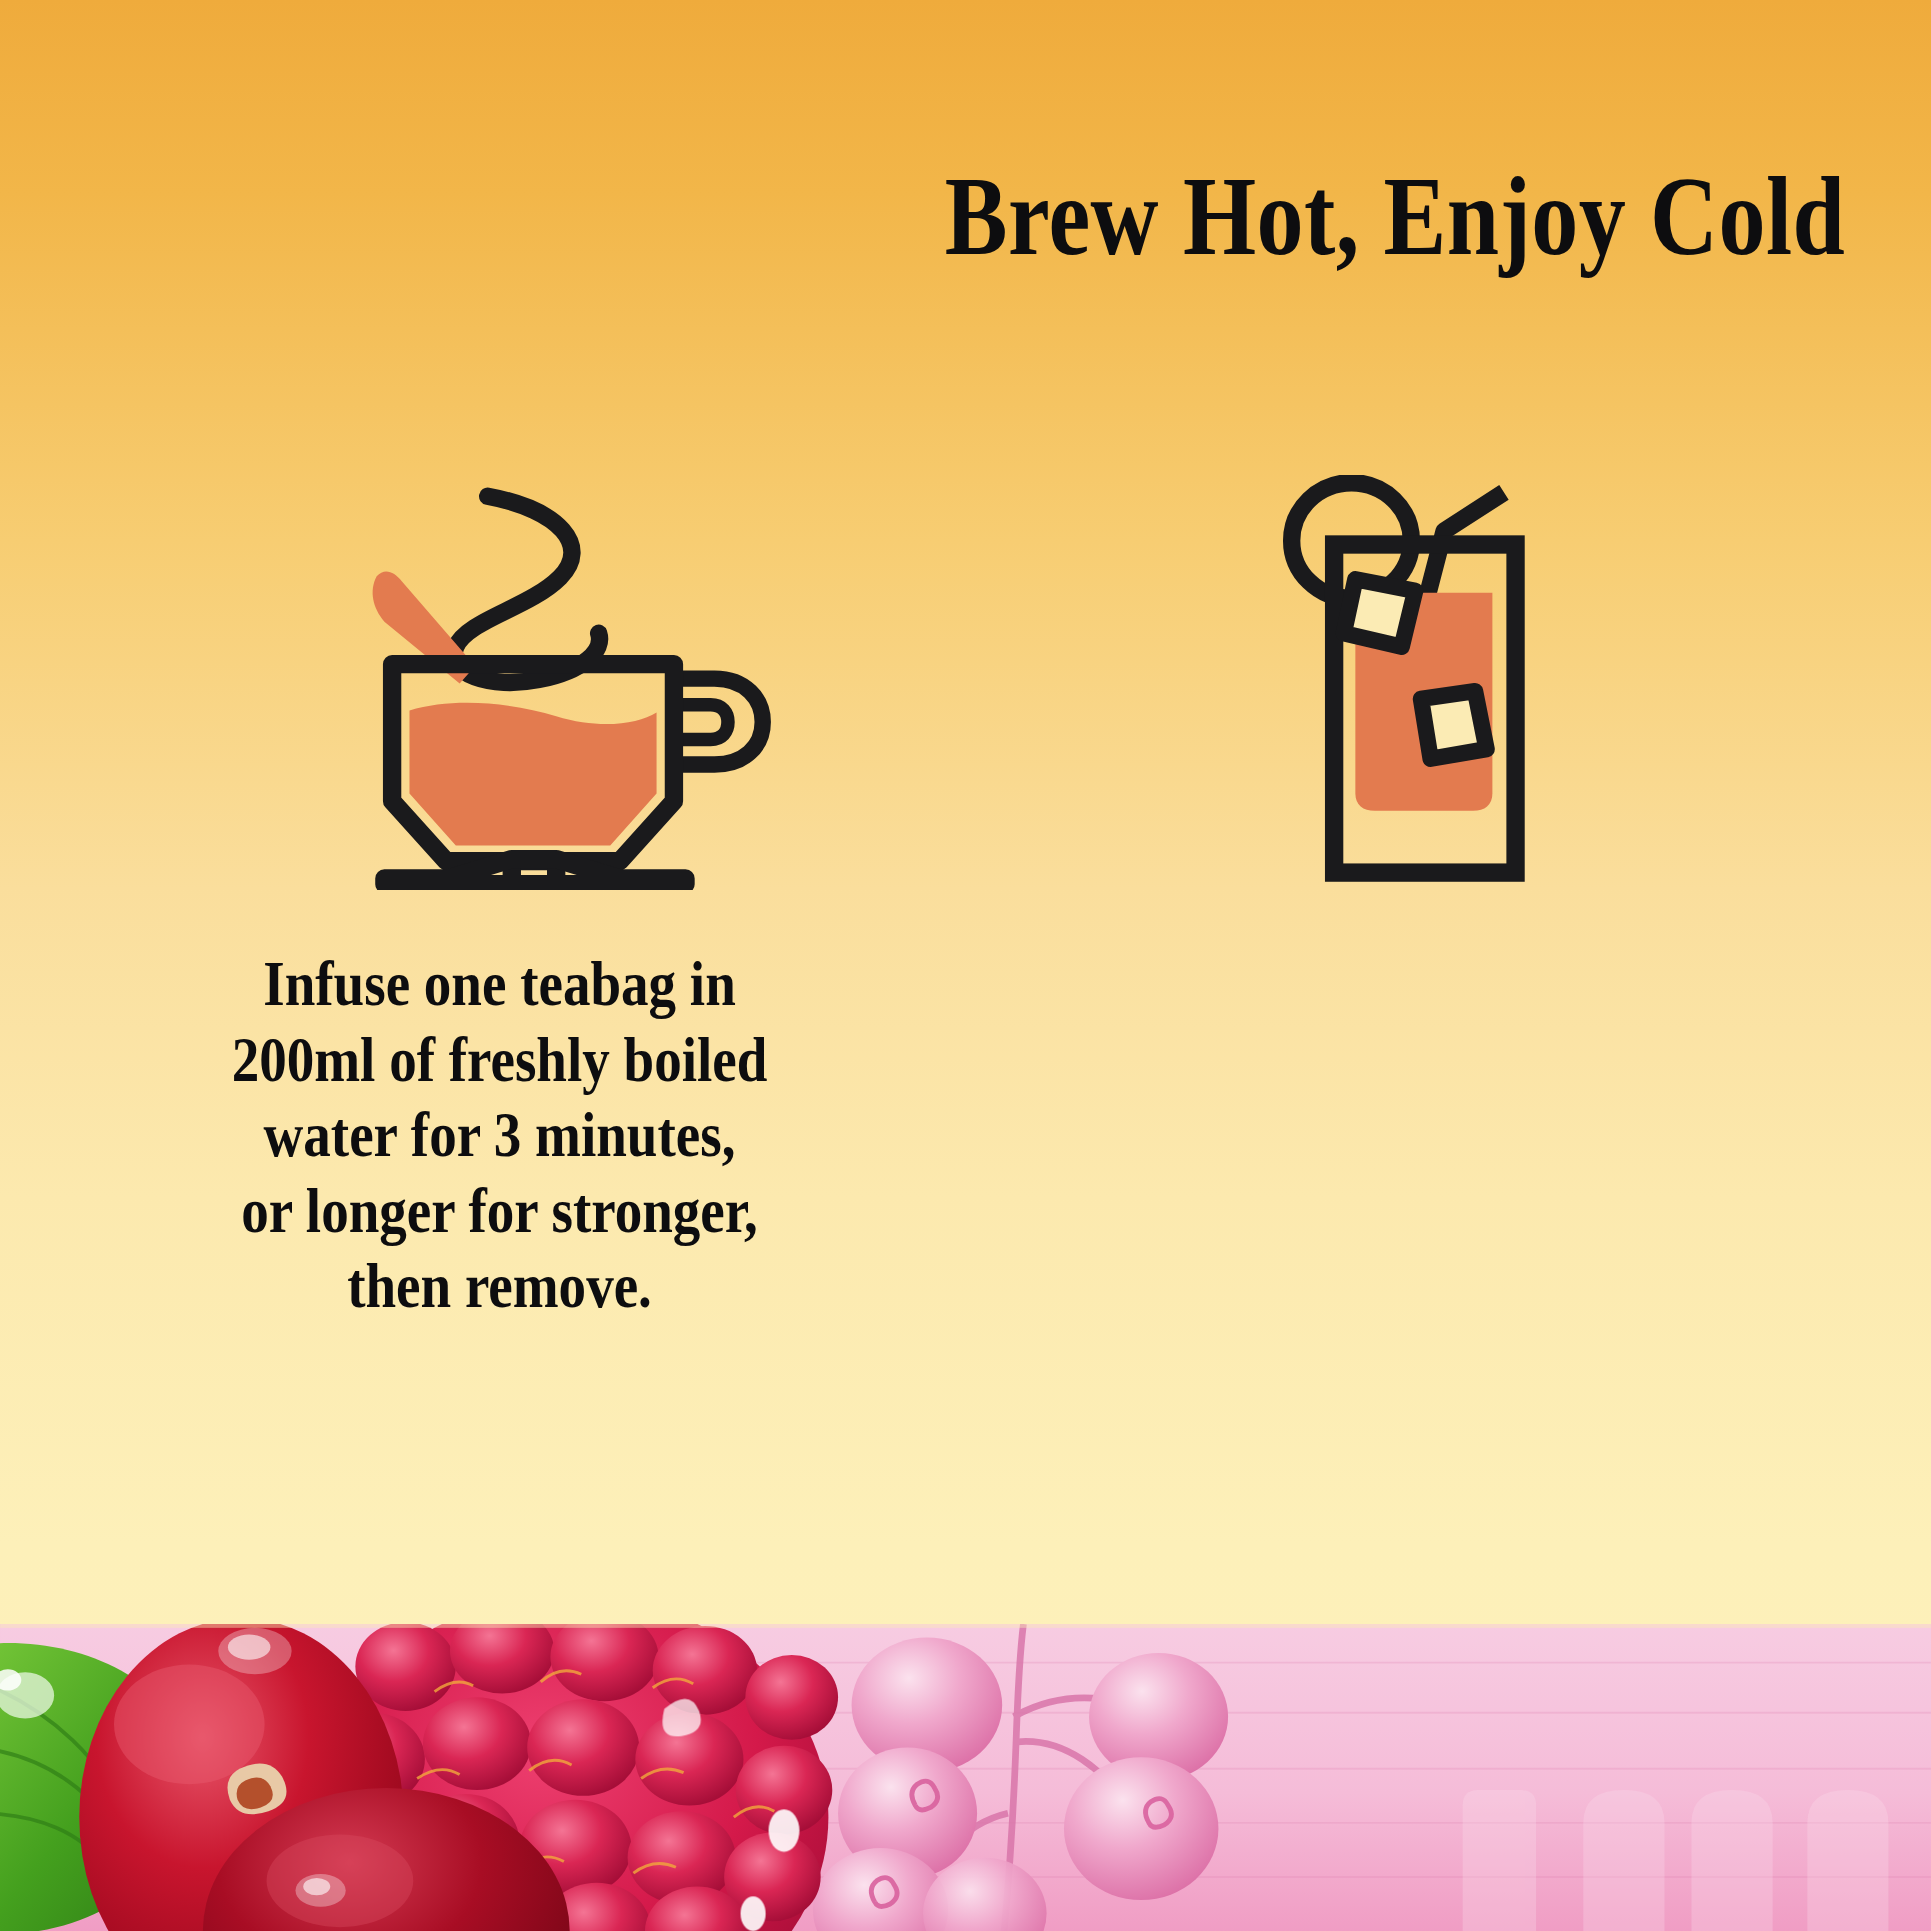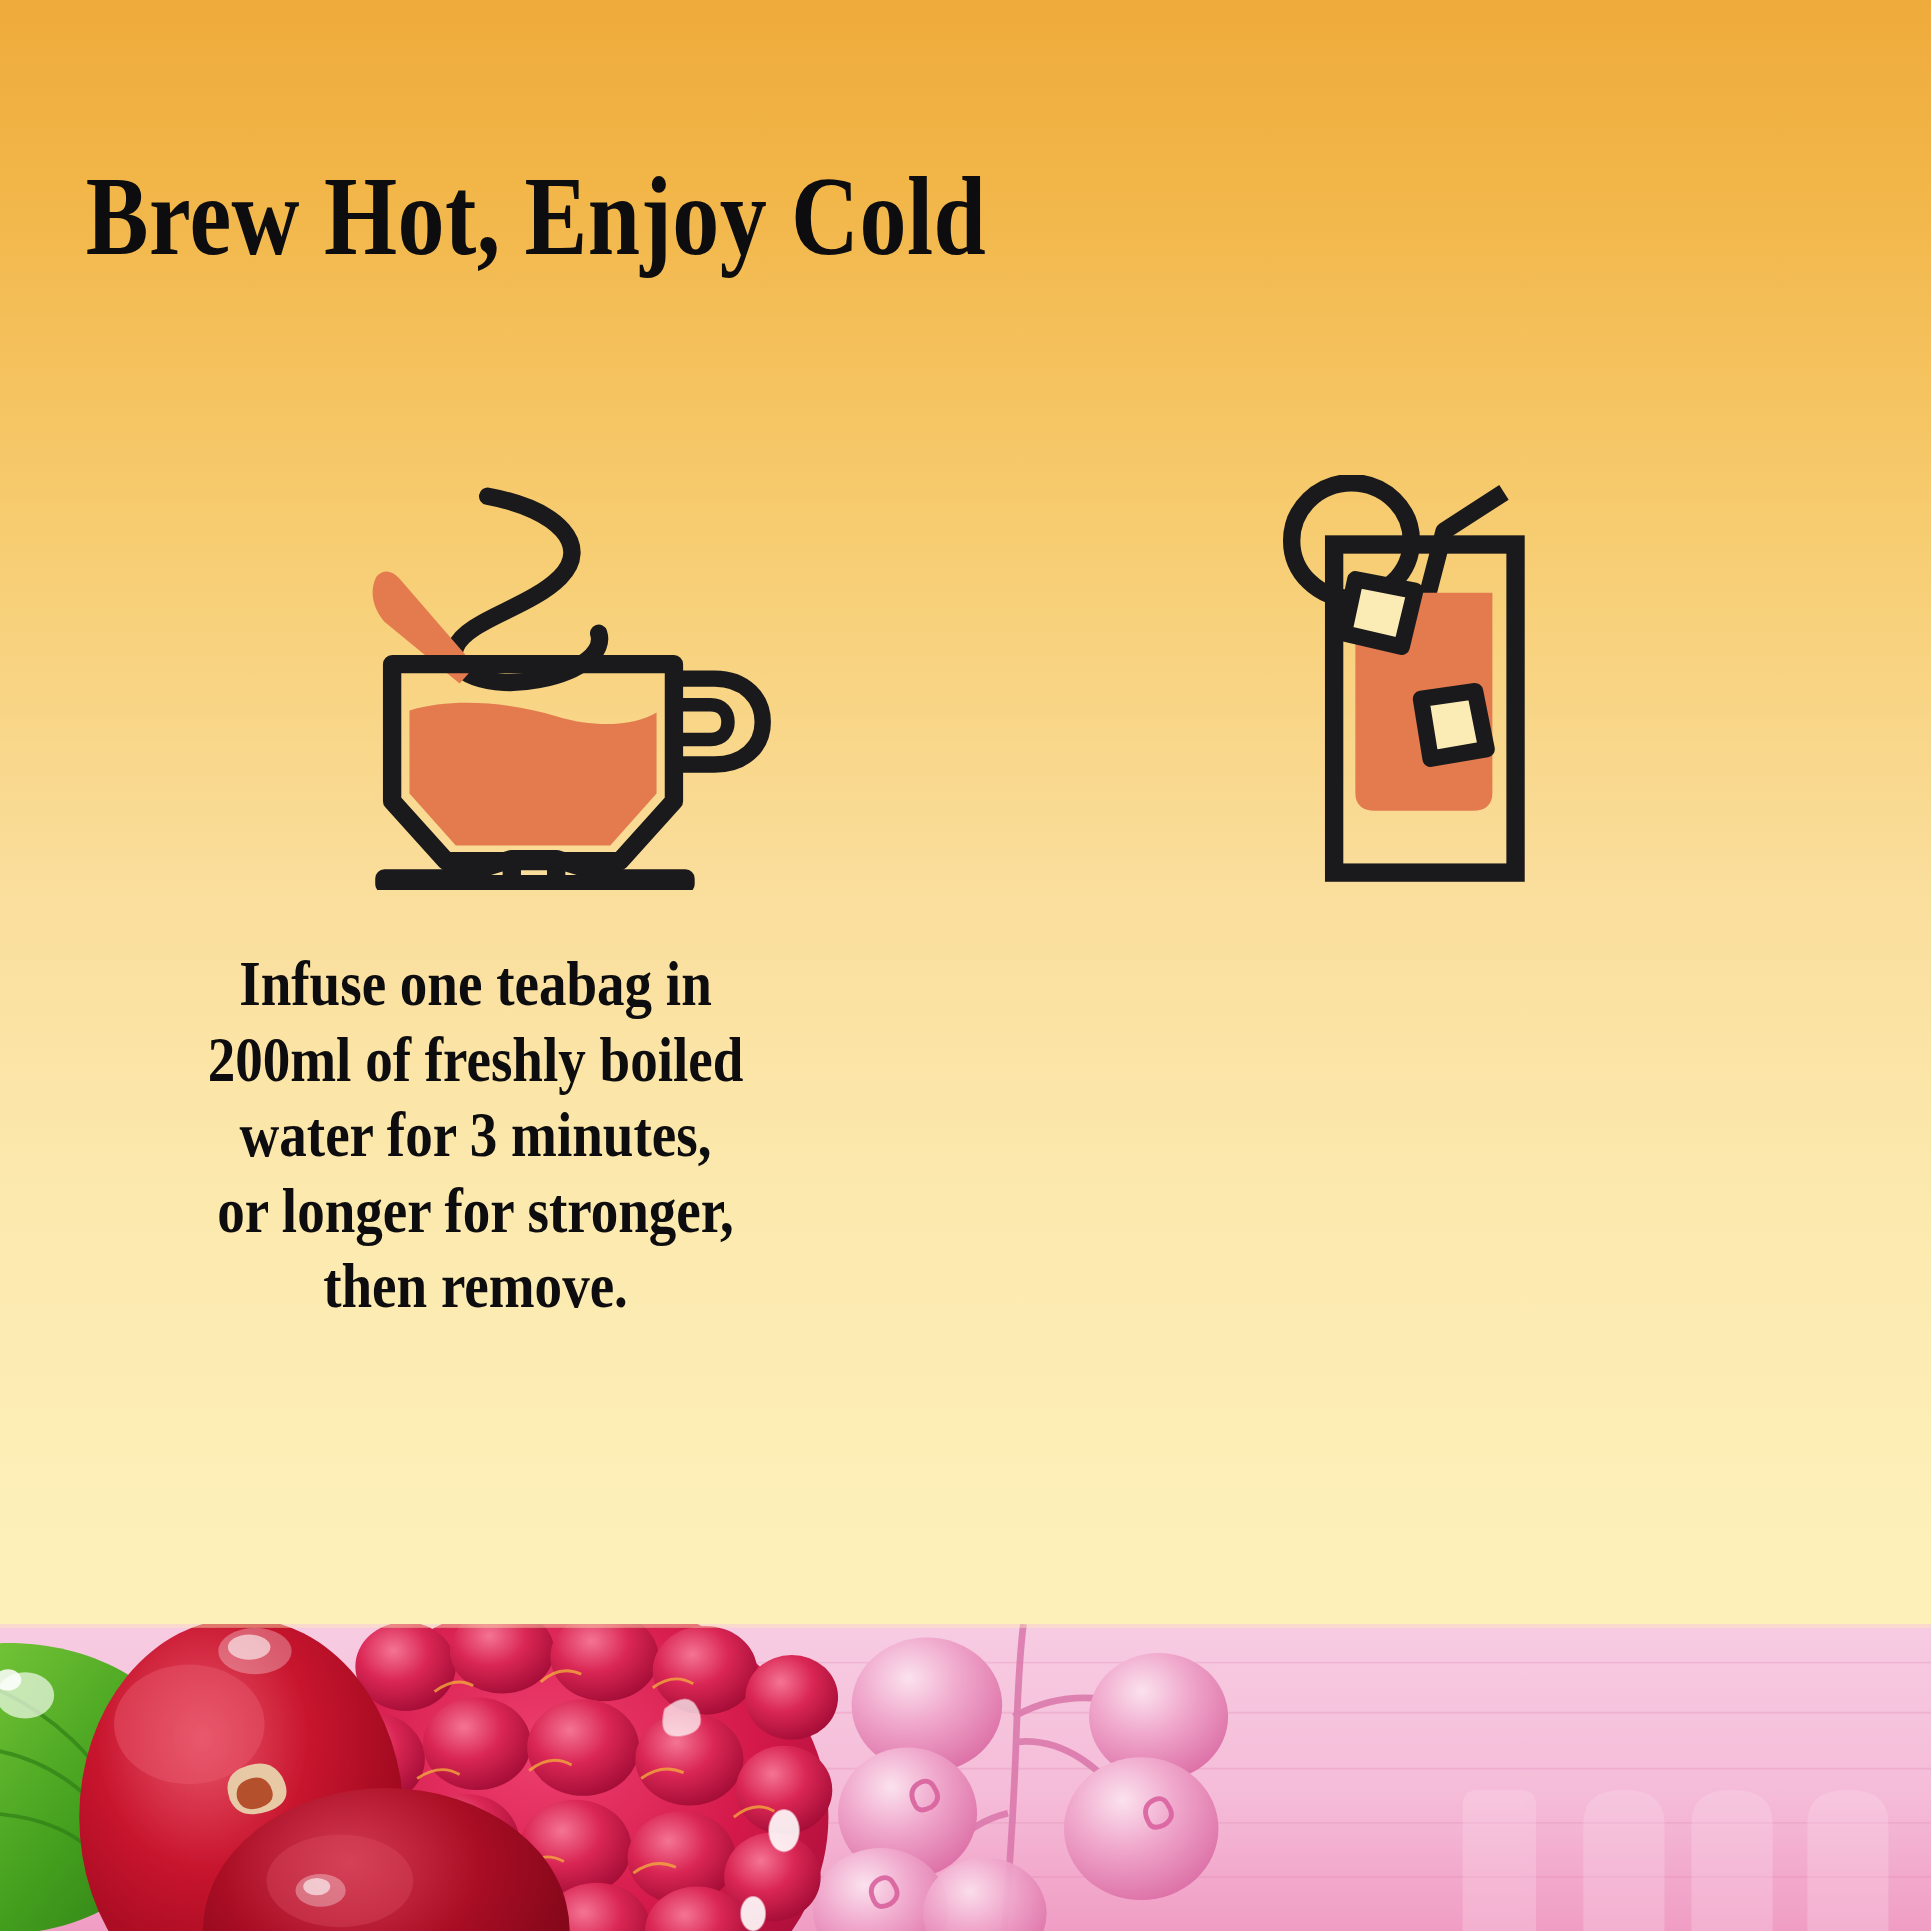--- a/index.html
+++ b/index.html
@@ -28,21 +28,21 @@
         #fdf0b9 80%,
         #fdf1bb 100%);
   }
 
   
   .title-wrap {
     position: absolute;
     top: 160px;
     left: 0;
     width: 1931px;
-    text-align: left;
+    text-align: right;
   }
   .title {
     display: inline-block;
     font-family: "Liberation Serif", "DejaVu Serif", serif;
     font-weight: bold;
     font-size: 112px;
     line-height: 1.0;
     letter-spacing: 0.5px;
     color: #0d0d0f;
     transform: scaleX(0.84);
@@ -73,21 +73,21 @@
     top: 946px;
     left: 0;
     width: 1931px;
     height: 406px;
   }
   .col {
     position: absolute;
     top: 0;
     text-align: center;
   }
-  .col.left  { left: 94px;  width: 763px; }
+  .col.left  { left: 118px;  width: 763px; }
   .col.right { left: 1072px; width: 666px; }
 
   .body-text {
     font-family: "Liberation Serif", "DejaVu Serif", serif;
     font-weight: bold;
     font-size: 64px;
     line-height: 1.18;
     color: #0d0d0f;
     transform: scaleX(0.86);
     transform-origin: center top;

